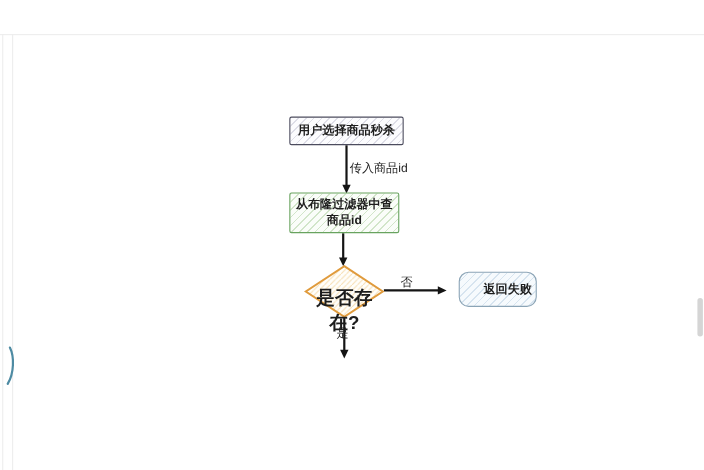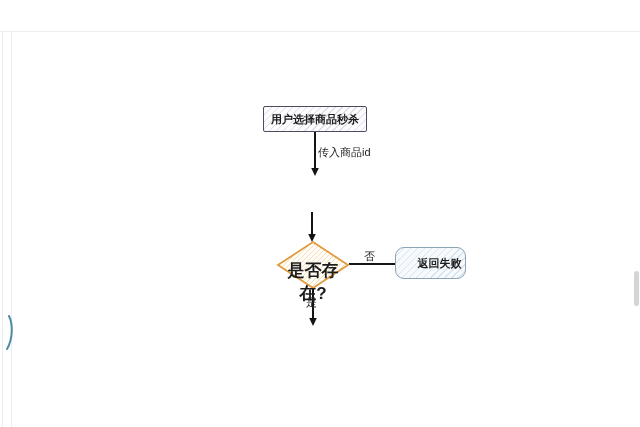--- a/index.html
+++ b/index.html
@@ -47,21 +47,21 @@
     left: 263px; top: 77px; width: 104px; height: 26px;
     border: 1.6px solid #4c4c5e; border-radius: 2px;
     background: repeating-linear-gradient(135deg, rgba(101,101,140,0.20) 0 1px, transparent 1px 5px), #fcfcfe;
   }
   #node-bloom {
     left: 263px; top: 146px; width: 100px; height: 37px;
     border: 1.6px solid #68a35f; border-radius: 2px;
     background: repeating-linear-gradient(135deg, rgba(106,168,79,0.28) 0 1px, transparent 1px 5px), #fafdf9;
   }
   #node-fail {
-    left: 395px; top: 218px; width: 71px; height: 32px;
+    left: 417px; top: 218px; width: 71px; height: 32px;
     border: 1.6px solid #8ba4b6; border-radius: 9px;
     background: repeating-linear-gradient(135deg, rgba(125,165,200,0.26) 0 1px, transparent 1px 5px), #f6fafd;
     padding-left: 18px;
   }
   #node-cache {
     left: 260px; top: 298px; width: 103px; height: 29px;
     border: 1.6px solid #c8473a; border-radius: 2px;
     background: repeating-linear-gradient(135deg, rgba(205,95,80,0.20) 0 1px, transparent 1px 5px), #fffdfd;
   }
   #diamond-label {
@@ -117,20 +117,23 @@
 
     <polygon points="313,213 348,236 313,259 278,236" fill="url(#hatch-orange)" stroke="#e09b3d" stroke-width="1.8"></polygon>
 
     <path d="M9,287 C13,295 13,310 7,320" fill="none" stroke="#4e8ba3" stroke-width="2" stroke-linecap="round"></path>
   </svg>
 
   <div class="node" id="node-start">
     <span>用户选择商品秒杀</span>
   </div>
 
+  <div class="node" id="node-bloom">
+    <span>从布隆过滤器中查商品id</span>
+  </div>
 
   <div id="diamond-label">是否存在?</div>
 
   <div class="node" id="node-fail">
     <span>返回失败</span>
   </div>
 
 
   <span class="edge-label" id="label-pass">传入商品id</span>
   <span class="edge-label" id="label-no">否</span>

